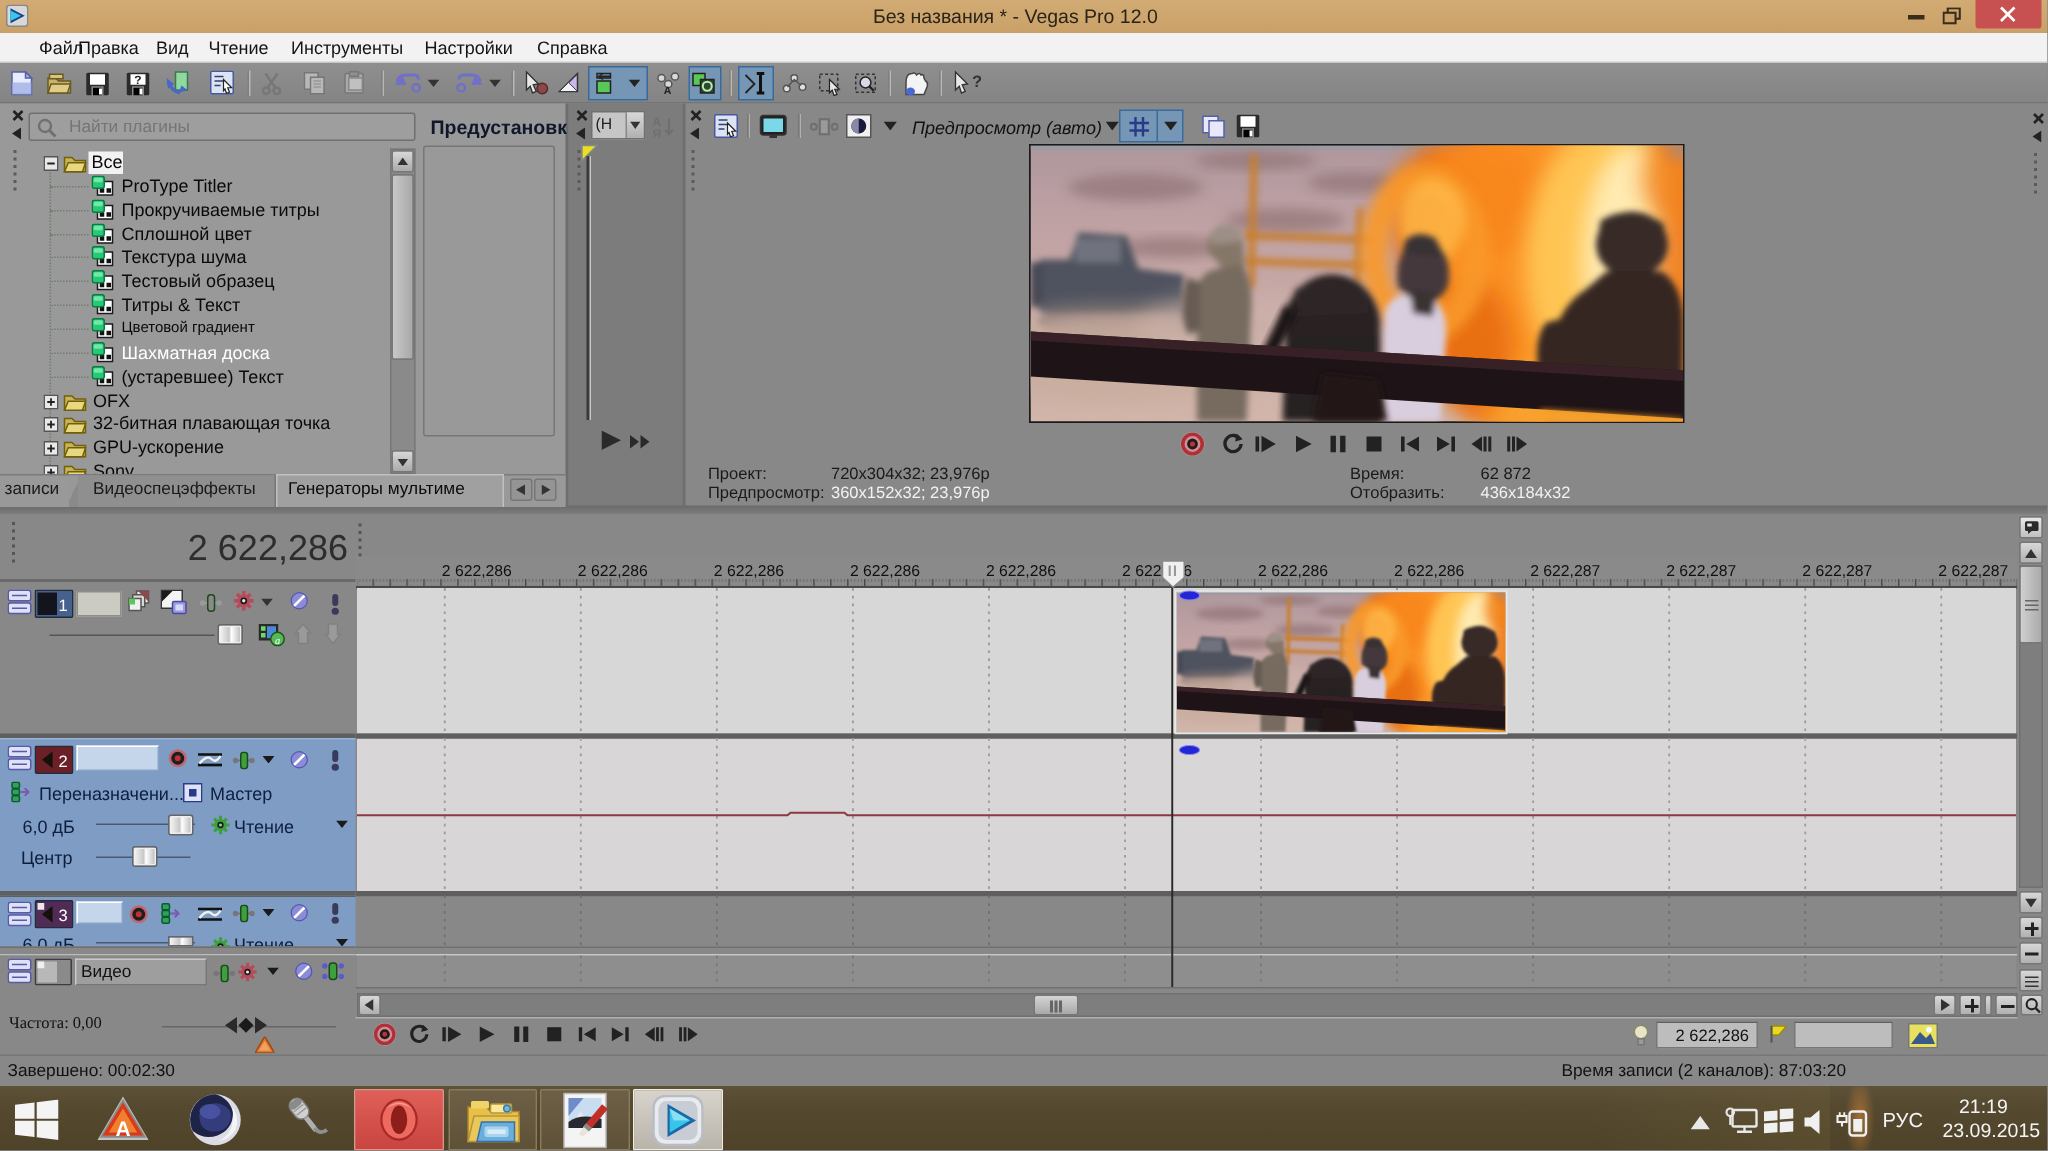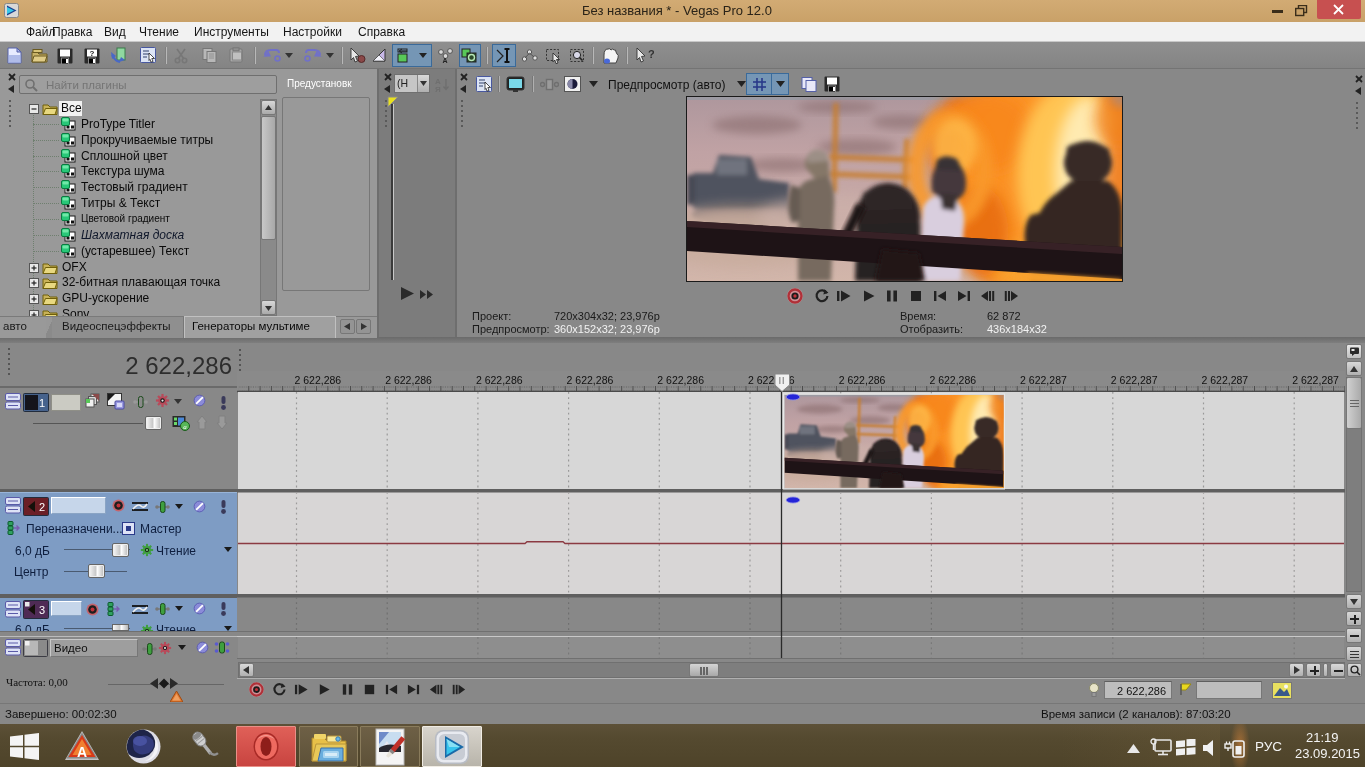--- a/index.html
+++ b/index.html
@@ -360,21 +360,21 @@
     <div style="position:absolute;left:0;top:15px;width:2px;height:2px;background:#5a5a5a"></div>
     <div style="position:absolute;left:0;top:20px;width:2px;height:2px;background:#5a5a5a"></div>
     <div style="position:absolute;left:0;top:25px;width:2px;height:2px;background:#5a5a5a"></div>
   </div>
 <div class="a" style="left:19px;top:75px;width:258px;height:19px;background:#9e9e9e;border:1px solid #6f6f6f;border-radius:2px"></div>
 <svg class="a" style="left:24px;top:78px;" width="16" height="14" viewBox="0 0 16 14">
     <circle cx="6" cy="6" r="4" fill="none" stroke="#707070" stroke-width="1.6"></circle>
     <line x1="9" y1="9" x2="13" y2="13" stroke="#707070" stroke-width="2"></line>
   </svg>
 <div class="a t" style="left:46px;top:79px;font-size:11.5px;color:#757575;">Найти плагины</div>
-<div class="a t" style="left:287px;top:78px;font-size:10px;color:#ffffff;font-weight:normal">Предустановк</div>
+<div class="a t" style="left:287px;top:78px;font-size:13px;color:#0f172a;font-weight:bold">Предустановк</div>
 <div class="a" style="left:282px;top:97px;width:88px;height:194px;background:#999;border:1px solid #777;border-radius:2px"></div>
 <div class="a" style="left:18px;top:98px;width:259px;height:218px;overflow:hidden"></div>
 <div class="a" style="left:33px;top:112px;width:1px;height:198px;border-left:1px dotted #6f7f6f"></div>
 <svg class="a" style="left:29px;top:104.0px;" width="10" height="10" viewBox="0 0 10 10">
     <rect x="0.5" y="0.5" width="9" height="9" fill="#e8e8e8" stroke="#555"></rect>
     <line x1="2.5" y1="5" x2="7.5" y2="5" stroke="#222" stroke-width="1.2"></line>
   </svg>
 <svg class="a" style="left:42px;top:101.0px;" width="16" height="15" viewBox="0 0 16 15">
     <path d="M1 4 L6 4 L8 6 L15 6 L15 13.5 L1 13.5 Z" fill="#c8b258" stroke="#70600a"></path>
     <path d="M1 13.5 L3.5 7.5 L15 7.5 L13 13.5 Z" fill="#e8d880" stroke="#70600a"></path>
@@ -418,21 +418,21 @@
   </svg>
 <div class="a t" style="left:81px;top:165.4px;font-size:12px;color:#0a0a0a;">Текстура шума</div>
 <div class="a" style="left:33px;top:187.25px;width:26px;height:1px;border-top:1px dotted #6f7f6f"></div>
 <svg class="a" style="left:61px;top:180.25px;" width="15" height="14" viewBox="0 0 15 14">
     <rect x="4" y="4" width="10" height="9" fill="#fff" stroke="#1a1a1a"></rect>
     <rect x="5.5" y="8.5" width="3" height="3" fill="#111"></rect>
     <rect x="10" y="8.5" width="3" height="3" fill="#111"></rect>
     <rect x="0.5" y="0.5" width="8" height="8" rx="1.5" fill="#28c878" stroke="#0a7a40"></rect>
     <rect x="1.5" y="1.5" width="6" height="3" rx="1" fill="#70e8a8"></rect>
   </svg>
-<div class="a t" style="left:81px;top:181.25px;font-size:12px;color:#0a0a0a;">Тестовый градиент</div>
+<div class="a t" style="left:81px;top:181.25px;font-size:12px;color:#0a0a0a;">Тестовый образец</div>
 <div class="a" style="left:33px;top:203.1px;width:26px;height:1px;border-top:1px dotted #6f7f6f"></div>
 <svg class="a" style="left:61px;top:196.1px;" width="15" height="14" viewBox="0 0 15 14">
     <rect x="4" y="4" width="10" height="9" fill="#fff" stroke="#1a1a1a"></rect>
     <rect x="5.5" y="8.5" width="3" height="3" fill="#111"></rect>
     <rect x="10" y="8.5" width="3" height="3" fill="#111"></rect>
     <rect x="0.5" y="0.5" width="8" height="8" rx="1.5" fill="#28c878" stroke="#0a7a40"></rect>
     <rect x="1.5" y="1.5" width="6" height="3" rx="1" fill="#70e8a8"></rect>
   </svg>
 <div class="a t" style="left:81px;top:197.1px;font-size:12px;color:#0a0a0a;">Титры &amp; Текст</div>
 <div class="a" style="left:33px;top:218.95px;width:26px;height:1px;border-top:1px dotted #6f7f6f"></div>
@@ -445,21 +445,21 @@
   </svg>
 <div class="a t" style="left:81px;top:212.95px;font-size:10px;color:#0a0a0a;">Цветовой градиент</div>
 <div class="a" style="left:33px;top:234.8px;width:26px;height:1px;border-top:1px dotted #6f7f6f"></div>
 <svg class="a" style="left:61px;top:227.8px;" width="15" height="14" viewBox="0 0 15 14">
     <rect x="4" y="4" width="10" height="9" fill="#fff" stroke="#1a1a1a"></rect>
     <rect x="5.5" y="8.5" width="3" height="3" fill="#111"></rect>
     <rect x="10" y="8.5" width="3" height="3" fill="#111"></rect>
     <rect x="0.5" y="0.5" width="8" height="8" rx="1.5" fill="#28c878" stroke="#0a7a40"></rect>
     <rect x="1.5" y="1.5" width="6" height="3" rx="1" fill="#70e8a8"></rect>
   </svg>
-<div class="a t" style="left:81px;top:228.8px;font-size:12px;color:#0f172a;font-style:italic;">Шахматная доска</div>
+<div class="a t" style="left:81px;top:228.8px;font-size:12px;color:#ffffff;">Шахматная доска</div>
 <div class="a" style="left:33px;top:250.65px;width:26px;height:1px;border-top:1px dotted #6f7f6f"></div>
 <svg class="a" style="left:61px;top:243.65px;" width="15" height="14" viewBox="0 0 15 14">
     <rect x="4" y="4" width="10" height="9" fill="#fff" stroke="#1a1a1a"></rect>
     <rect x="5.5" y="8.5" width="3" height="3" fill="#111"></rect>
     <rect x="10" y="8.5" width="3" height="3" fill="#111"></rect>
     <rect x="0.5" y="0.5" width="8" height="8" rx="1.5" fill="#28c878" stroke="#0a7a40"></rect>
     <rect x="1.5" y="1.5" width="6" height="3" rx="1" fill="#70e8a8"></rect>
   </svg>
 <div class="a t" style="left:81px;top:244.65px;font-size:12px;color:#0a0a0a;">(устаревшее) Текст</div>
 <svg class="a" style="left:29px;top:262.5px;" width="10" height="10" viewBox="0 0 10 10">
@@ -506,21 +506,21 @@
 <div class="a" style="left:261px;top:100px;width:15px;height:15px;background:linear-gradient(#d8d8d8,#aaa);border:1px solid #777;border-radius:2px"></div>
 <svg class="a" style="left:265px;top:105px" width="7" height="5">
     <polygon points="0,5 7,5 3.5,0" fill="#333"></polygon>
   </svg>
 <div class="a" style="left:261px;top:116px;width:15px;height:124px;background:linear-gradient(90deg,#c8c8c8,#a8a8a8);border:1px solid #777;border-radius:2px"></div>
 <div class="a" style="left:261px;top:300px;width:15px;height:15px;background:linear-gradient(#d8d8d8,#aaa);border:1px solid #777;border-radius:2px"></div>
 <svg class="a" style="left:265px;top:306px" width="7" height="5">
     <polygon points="0,0 7,0 3.5,5" fill="#333"></polygon>
   </svg>
 <div class="a" style="left:0px;top:316px;width:377px;height:22px;background:#999;border-top:1px solid #7a7a7a"></div>
-<div class="a t" style="left:3px;top:320px;font-size:11.5px;color:#1a1a1a;">авто</div>
+<div class="a t" style="left:3px;top:320px;font-size:11.5px;color:#1a1a1a;">записи</div>
 <div class="a" style="left:46px;top:317px;width:6px;height:21px;background:linear-gradient(115deg,#989898 50%,#8a8a8a 50%)"></div>
 <div class="a" style="left:52px;top:317px;width:132px;height:21px;background:#8f8f8f;border-right:1px solid #777"></div>
 <div class="a t" style="left:62px;top:320px;font-size:11.5px;color:#1a1a1a;">Видеоспецэффекты</div>
 <div class="a" style="left:184px;top:316px;width:152px;height:22px;background:#a0a0a0;border:1px solid #c0c0c0;border-bottom:none"></div>
 <div class="a t" style="left:192px;top:320px;font-size:11.5px;color:#0a0a0a;">Генераторы мультиме</div>
 <div class="a" style="left:340px;top:319px;width:15px;height:15px;background:#949494;border:1px solid #777;border-radius:2px"></div>
 <svg class="a" style="left:344px;top:323px" width="6" height="7">
     <polygon points="6,0 6,7 0,3.5" fill="#333"></polygon>
   </svg>
 <div class="a" style="left:356px;top:319px;width:15px;height:15px;background:#949494;border:1px solid #777;border-radius:2px"></div>
@@ -618,21 +618,21 @@
     </g>
   </svg>
 <svg class="a" style="left:564px;top:76px;" width="18" height="17" viewBox="0 0 18 17">
     <rect x="0.5" y="0.5" width="16" height="15" fill="#f0f0f0" stroke="#555"></rect>
     <circle cx="8.5" cy="8" r="5" fill="#1a1a3a"></circle>
     <path d="M8.5 3 A5 5 0 0 0 8.5 13 Z" fill="#8888a8"></path>
   </svg>
 <svg class="a" style="left:589px;top:81px" width="9" height="6">
     <polygon points="0,0 9,0 4.5,6" fill="#222"></polygon>
   </svg>
-<div class="a t" style="left:608px;top:79px;font-size:12px;color:#111;">Предпросмотр (авто)</div>
+<div class="a t" style="left:608px;top:79px;font-size:12px;color:#111;font-style:italic;">Предпросмотр (авто)</div>
 <svg class="a" style="left:737px;top:81px" width="9" height="6">
     <polygon points="0,0 9,0 4.5,6" fill="#222"></polygon>
   </svg>
 <div class="a" style="left:746px;top:73px;width:43px;height:22px;background:#7596b5;border:1px solid #3a6a9a"></div>
 <svg class="a" style="left:752px;top:77px;" width="15" height="15" viewBox="0 0 15 15">
     <g stroke="#2a3a8a" stroke-width="1.6">
       <line x1="5" y1="1" x2="5" y2="14"></line>
       <line x1="10" y1="1" x2="10" y2="14"></line>
       <line x1="1" y1="5" x2="14" y2="5"></line>
       <line x1="1" y1="10" x2="14" y2="10"></line>

